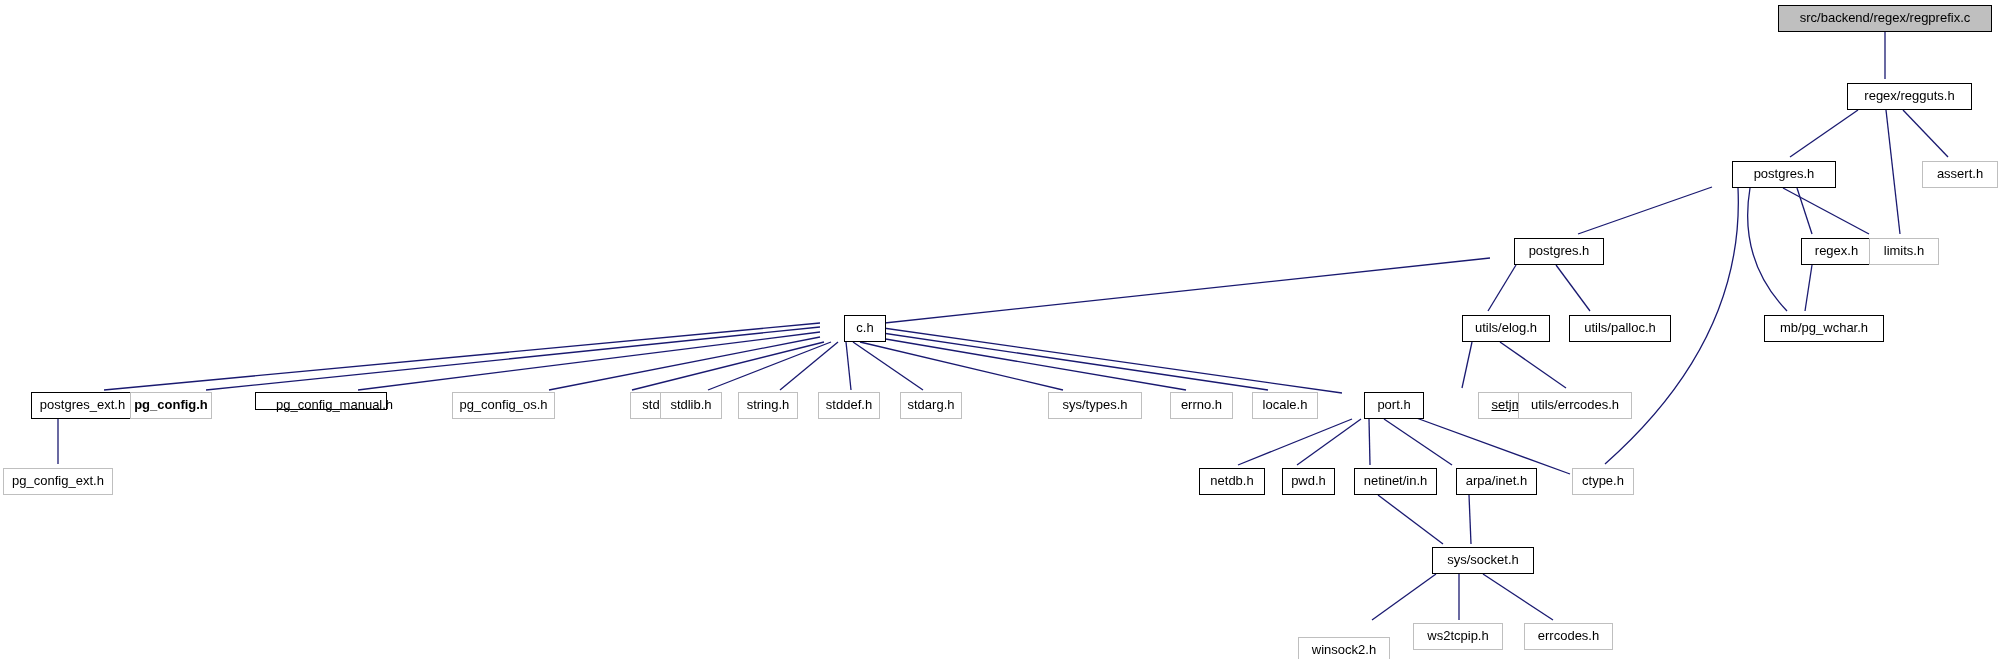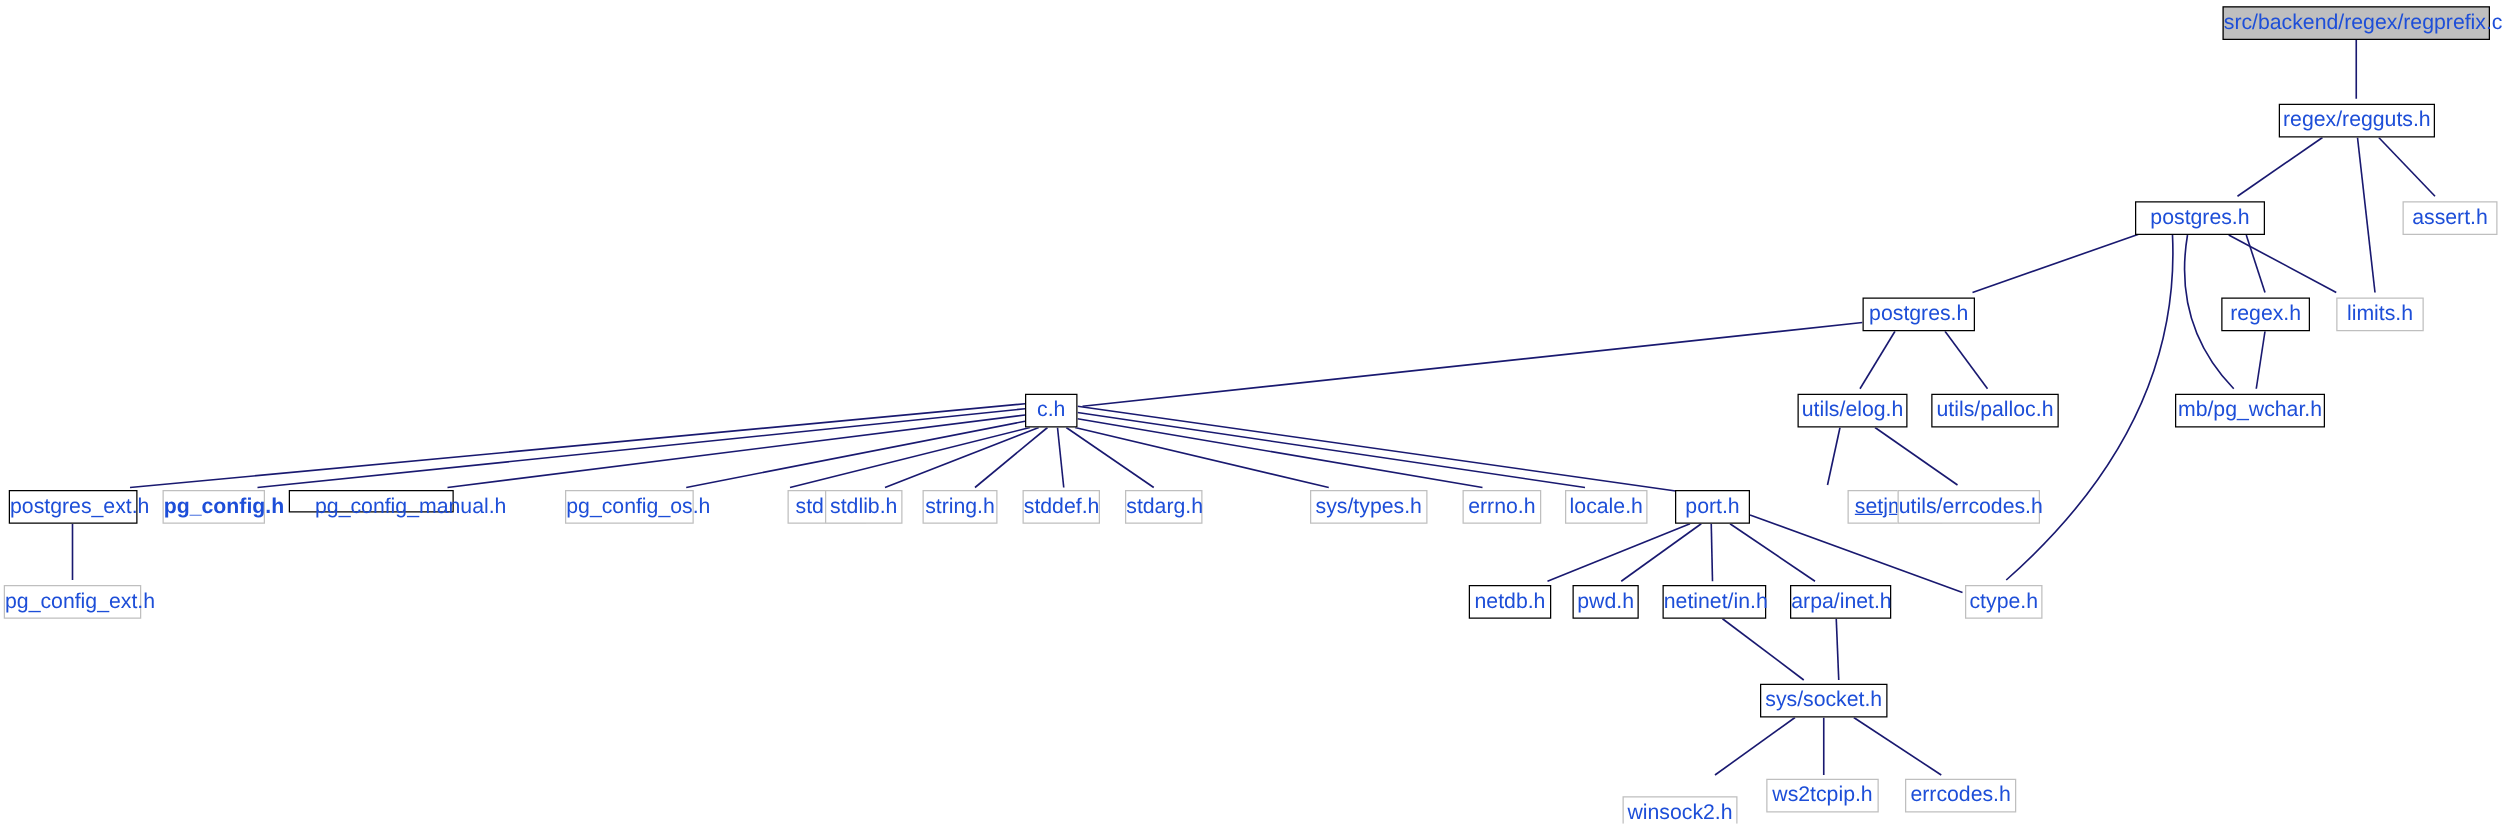--- a/index.html
+++ b/index.html
@@ -15,28 +15,28 @@
     width:2003px; height:659px;
     pointer-events:none;
   }
   #edges path { fill:none; stroke-width:1.3px; }
   .node {
     position:absolute;
     box-sizing:border-box;
     height:27px;
     background:#ffffff;
     border:1px solid #bfbfbf;
-    color:#1d4ed8;
-    font-size:17px;
+    color:#000000;
+    font-size:13px;
     line-height:24px;
     text-align:center;
     white-space:nowrap;
     overflow:visible;
   }
-  .node.doc  { border:1.5px solid #000000; line-height:23px; cursor:pointer; }
+  .node.doc  { border:1.5px solid #000000; line-height:23px; cursor:pointer;margin-left:24px; }
   .node.main { border:1.5px solid #000000; line-height:23px; background:#bfbfbf; }
 </style>
 </head>
 <body>
 
 <div id="stage">
   <svg id="edges" xmlns="http://www.w3.org/2000/svg" width="2003" height="659" viewBox="0 0 2003 659">
     <defs>
       <marker id="arrow" viewBox="0 0 10 10" refX="9.5" refY="5" markerUnits="userSpaceOnUse" markerWidth="13" markerHeight="11" orient="auto">
         <path d="M0,0 L10,5 L0,10 z" fill="#191970"></path>

